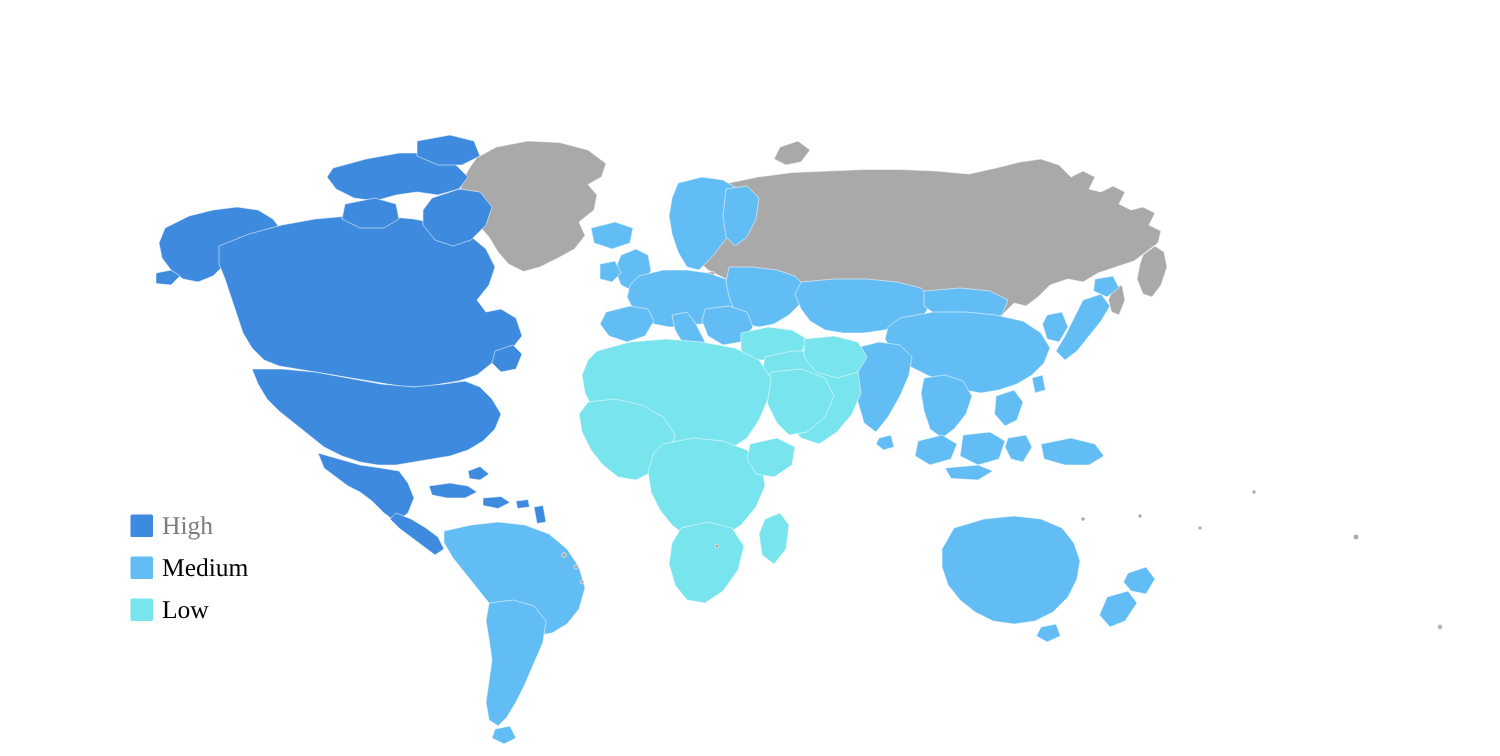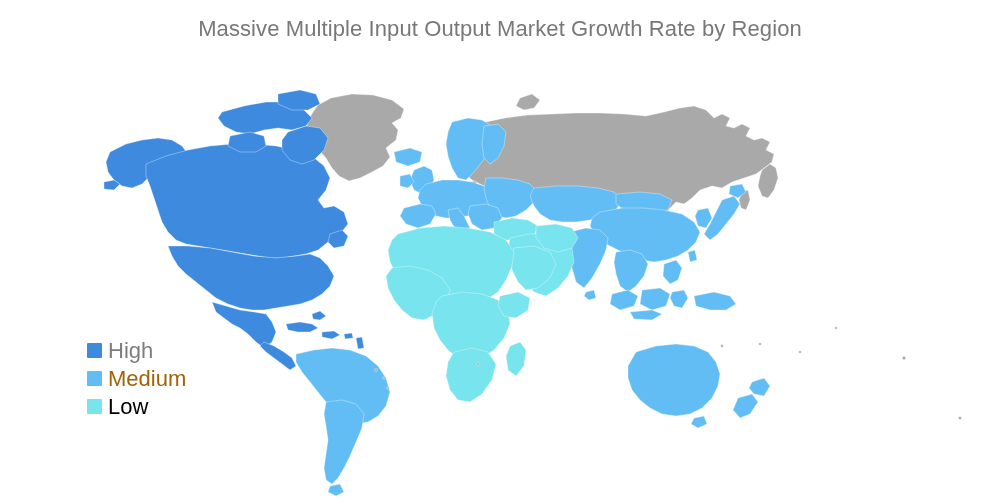--- a/index.html
+++ b/index.html
@@ -59,33 +59,32 @@
     height: 19px;
   }
   .legend-swatch {
     width: 15px;
     height: 15px;
     flex: 0 0 15px;
     border-radius: 1px;
   }
   .legend-label {
     margin-left: 6px;
-    font-size: 22px;
+    font-size: 17px;
     color: #7d7d7d;
-    font-family: Liberation Sans, sans-serif;
+    font-family: Liberation Serif, serif;
     line-height: 19px;
     white-space: nowrap;
   }
 </style>
 </head>
 <body style="background: rgb(255, 255, 255);">
 
 <div id="chart-root" style="background: rgb(255, 255, 255);">
 
-  <div id="chart-title" style="color: rgb(120, 120, 120);">Massive Multiple Input Output Market Growth Rate by Region</div>
 
   <div id="map-wrap">
     <svg id="world-map" viewBox="0 0 1000 448" preserveAspectRatio="xMidYMid meet">
 
       <g fill="#a9a9a9">
 
         <path class="land" d="M318 49 L331 42 L352 38 L373 39 L392 44 L404 53 L401 62 L392 67 L398 74 L396 84 L386 92 L390 101 L383 110 L372 116 L360 122 L349 125 L339 120 L332 112 L326 102 L319 94 L311 86 L306 76 L308 65 L313 56 Z" fill="#a9a9a9"></path>
 
         <path class="land" d="M470 72 L486 66 L505 62 L528 59 L552 58 L576 57 L600 57 L624 58 L646 60 L664 56 L680 52 L694 50 L706 54 L714 62 L722 58 L730 62 L726 70 L734 72 L742 68 L750 72 L746 80 L754 84 L762 82 L770 86 L766 94 L774 98 L772 106 L764 112 L756 118 L744 122 L732 126 L722 132 L712 130 L700 134 L692 142 L684 148 L676 146 L670 152 L664 160 L656 162 L648 158 L640 160 L634 156 L626 152 L618 148 L606 146 L594 146 L582 148 L570 148 L558 146 L546 144 L534 142 L522 140 L510 138 L498 136 L488 132 L480 128 L472 124 L466 118 L462 110 L460 102 L458 94 L456 86 L460 78 Z" fill="#a9a9a9"></path>
         <path class="land" d="M762 114 L770 108 L776 112 L778 122 L774 134 L768 142 L762 140 L758 130 L760 120 Z" fill="#a9a9a9"></path>
@@ -209,21 +208,21 @@
     </svg>
   </div>
 
   <div id="legend">
     <div class="legend-row">
       <span class="legend-swatch" style="background: rgb(61, 138, 222);"></span>
       <span class="legend-label" style="color: rgb(125, 125, 125);">High</span>
     </div>
     <div class="legend-row">
       <span class="legend-swatch" style="background: rgb(99, 189, 245);"></span>
-      <span class="legend-label" style="color: #a16207;">Medium</span>
+      <span class="legend-label" style="color: #000000;">Medium</span>
     </div>
     <div class="legend-row">
       <span class="legend-swatch" style="background: rgb(119, 228, 238);"></span>
       <span class="legend-label" style="color: #000000;">Low</span>
     </div>
   </div>
 
 </div>
 
 </body></html>

